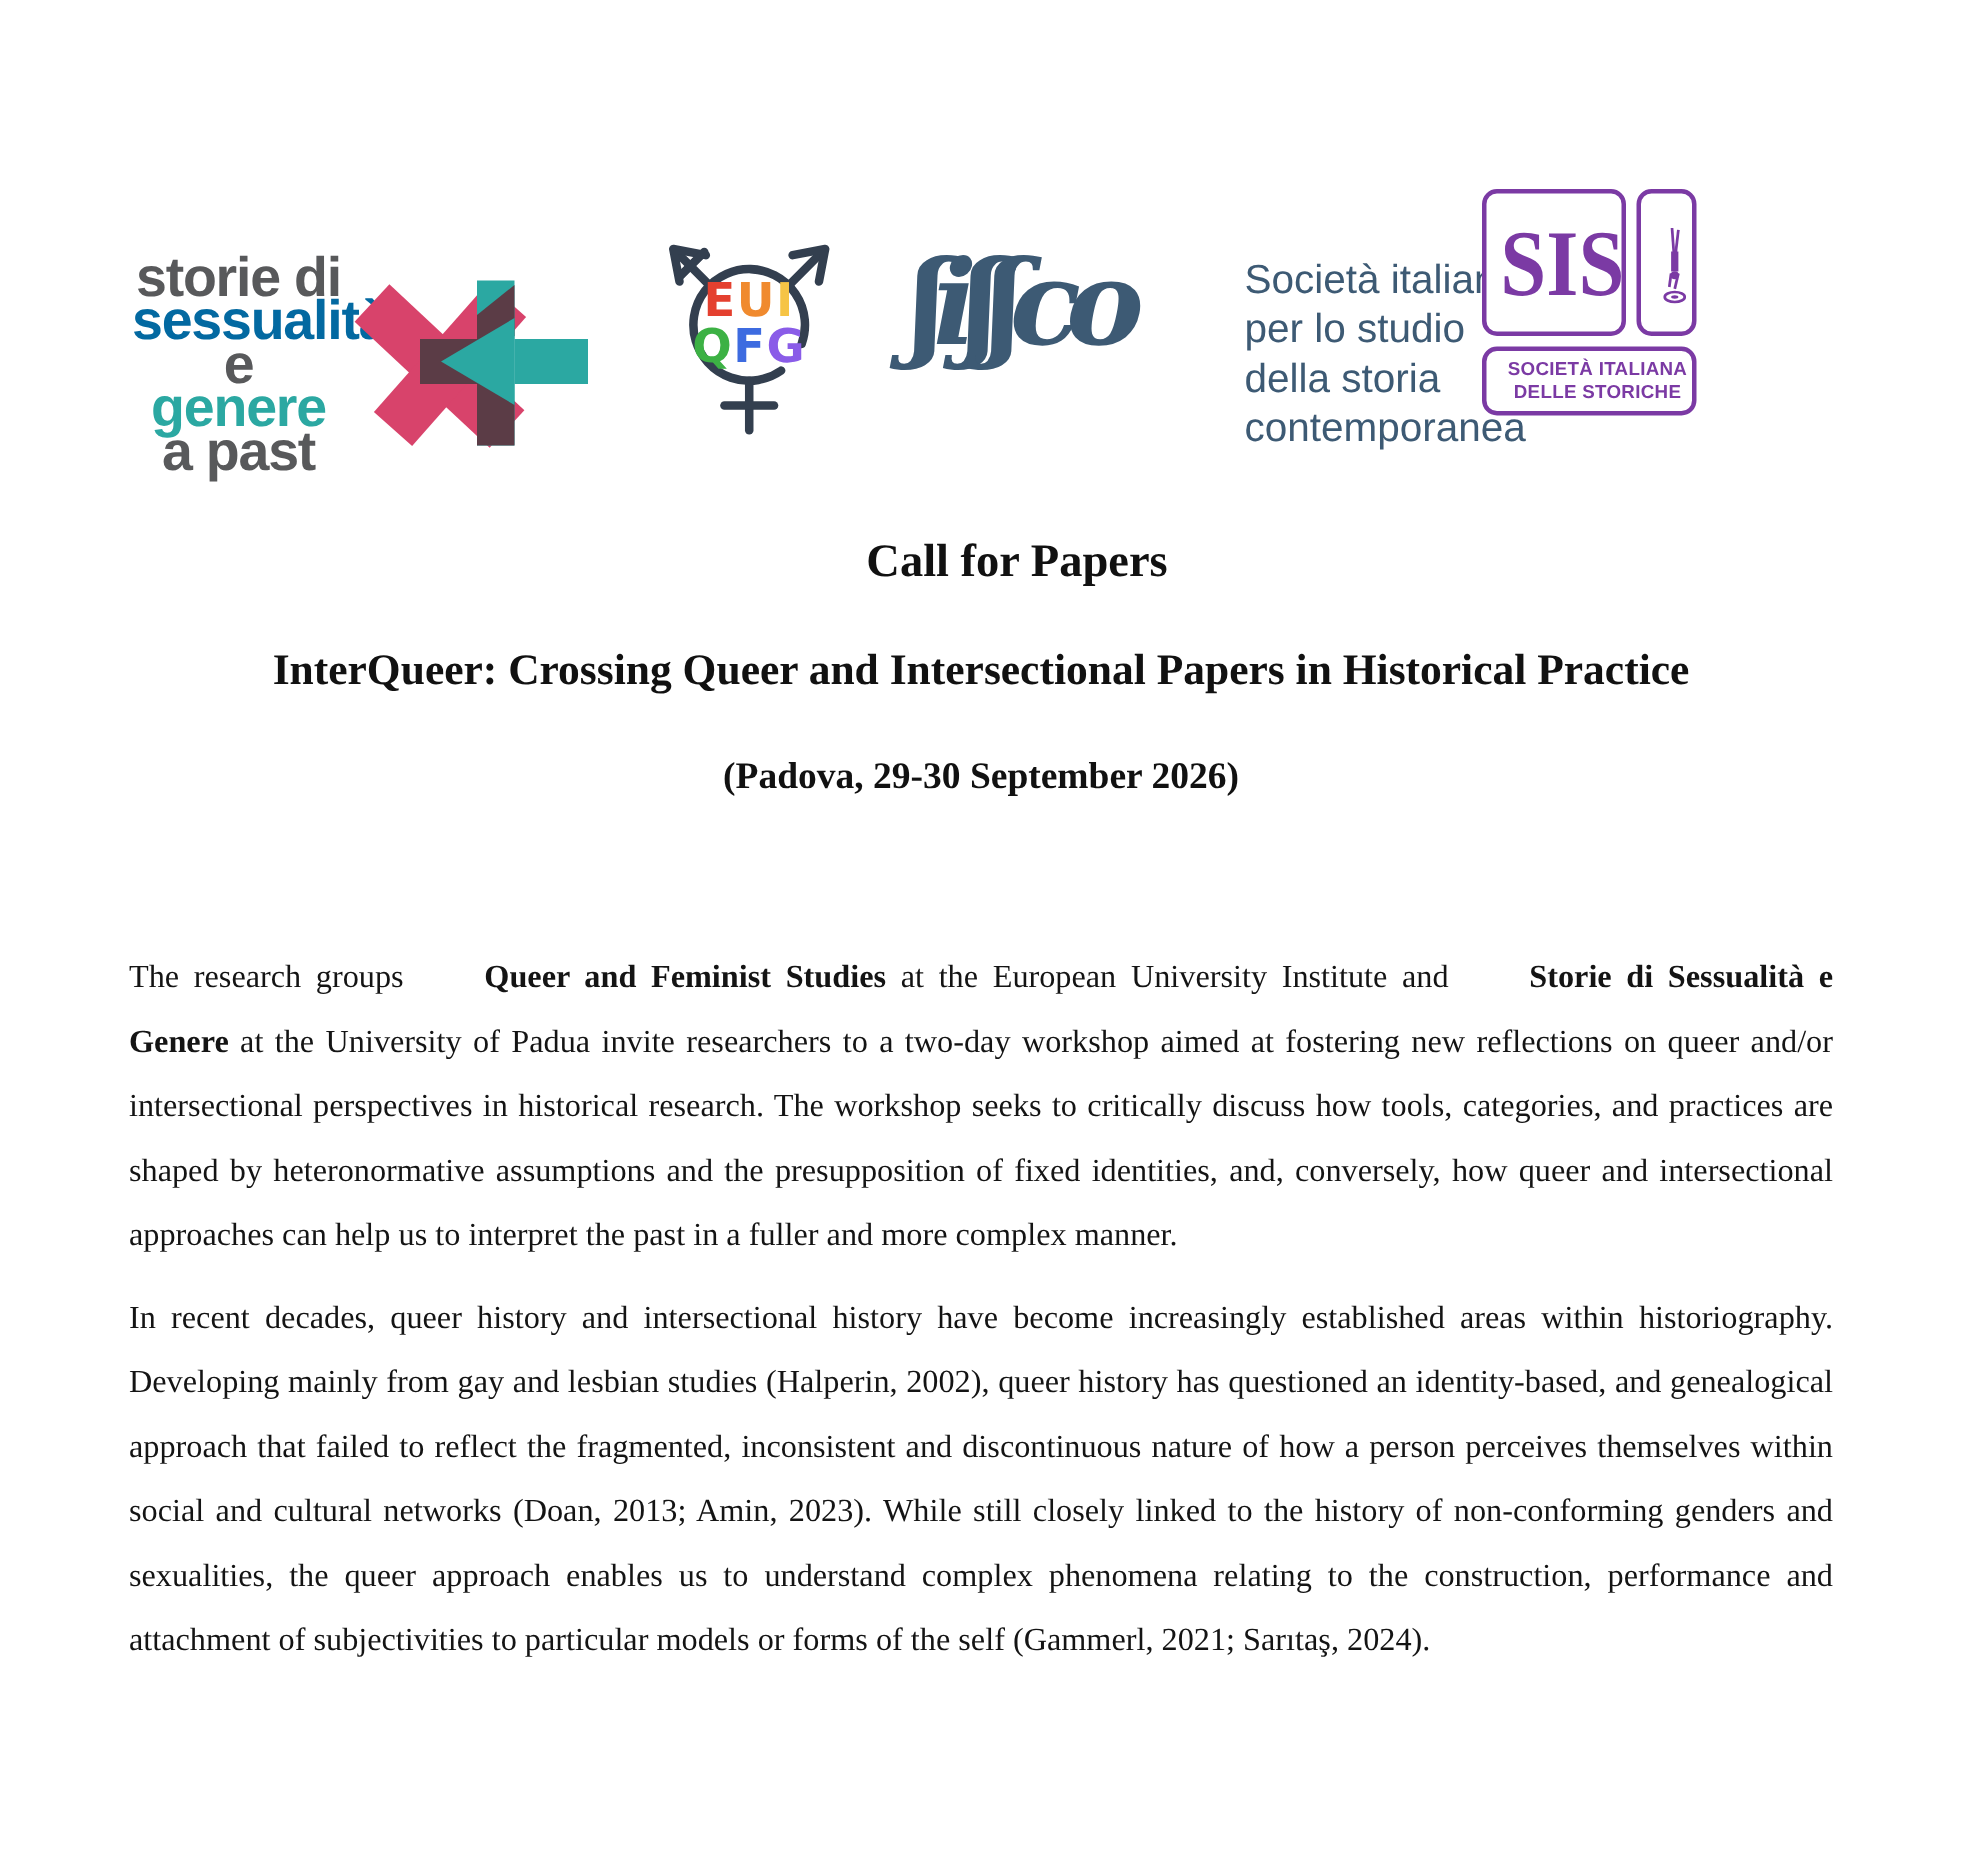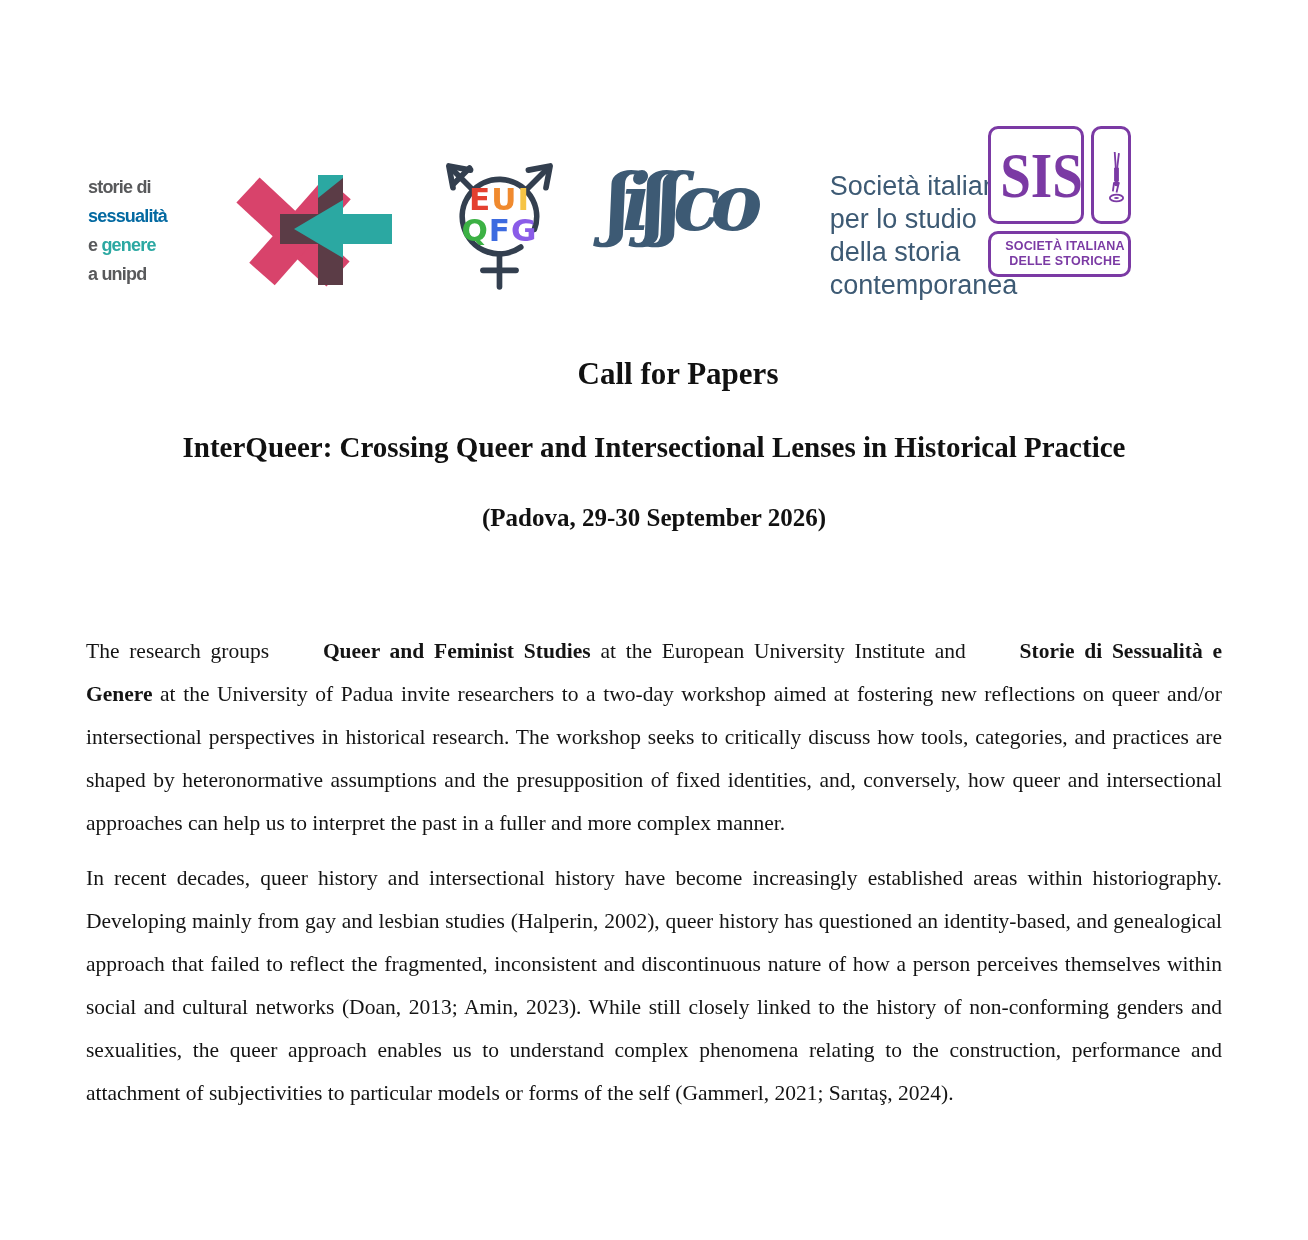--- a/index.html
+++ b/index.html
@@ -12,24 +12,24 @@
     overflow: hidden;
     font-family: "Liberation Serif", serif;
     color: #111111;
   }
 
   
   .logo1 { position: absolute; left: 88px; top: 170px; display: flex; align-items: center; }
   .logo1-text {
     font-family: "Liberation Sans", sans-serif;
     font-weight: bold;
-    font-size: 18px;
+    font-size: 37px;
     line-height: 29px;
     letter-spacing: -0.8px;
-    text-align: left;
+    text-align: center;
     color: #58595b;
     width: 142px;
   }
   .logo1-text .pink { color: #0369a1; }
   .logo1-text .teal { color: #2ba8a2; }
   .logo1-mark { margin-left: 2px; }
 
   .logo2 { position: absolute; left: 430px; top: 136px; }
 
   .logo3 { position: absolute; left: 606px; top: 148px; display: flex; gap: 47px; }
@@ -101,21 +101,21 @@
 </head>
 <body>
 
 <div class="page">
 
   <div class="logo1">
     <div class="logo1-text">
       <div>storie di</div>
       <div class="pink">sessualità</div>
       <div><span>e </span><span class="teal">genere</span></div>
-      <div>a unipd</div>
+      <div>a past</div>
     </div>
     <svg class="logo1-mark" width="160" height="122" viewBox="0 0 160 122">
       <line x1="16" y1="20" x2="106" y2="104" stroke-width="34" stroke="#d8436b"></line>
       <line x1="30" y1="104" x2="106" y2="18" stroke-width="34" stroke="#d8436b"></line>
       <rect x="48" y="44" width="38" height="30" fill="#5b3c46"></rect>
       <rect x="86" y="5" width="25" height="110" fill="#2ba8a2"></rect>
       <polygon points="86,28 111,8 111,42 86,60" fill="#5b3c46"></polygon>
       <polygon points="86,66 111,86 111,115 86,115" fill="#5b3c46"></polygon>
       <polygon points="62,59 111,30 111,88" fill="#2ba8a2"></polygon>
       <rect x="111" y="44" width="49" height="30" fill="#2ba8a2"></rect>
@@ -169,21 +169,21 @@
         </svg>
       </div>
     </div>
     <div class="box org-box">
       <div>SOCIETÀ ITALIANA</div>
       <div>DELLE STORICHE</div>
     </div>
   </div>
 
   <div class="h-call">Call for Papers</div>
-  <div class="h-title">InterQueer: Crossing Queer and Intersectional Lenses in Historical Practice</div>
+  <div class="h-title">InterQueer: Crossing Queer and Intersectional Papers in Historical Practice</div>
   <div class="h-date">(Padova, 29-30 September 2026)</div>
 
   <div class="bodytext">
     <p><span>The research groups </span><b>Queer and Feminist Studies</b><span> at the European University Institute and </span><b>Storie di Sessualità e Genere</b><span> at the University of Padua invite researchers to a two-day workshop aimed at fostering new reflections on queer and/or intersectional perspectives in historical research. The workshop seeks to critically discuss how tools, categories, and practices are shaped by heteronormative assumptions and the presupposition of fixed identities, and, conversely, how queer and intersectional approaches can help us to interpret the past in a fuller and more complex manner.</span></p>
     <p>In recent decades, queer history and intersectional history have become increasingly established areas within historiography. Developing mainly from gay and lesbian studies (Halperin, 2002), queer history has questioned an identity-based, and genealogical approach that failed to reflect the fragmented, inconsistent and discontinuous nature of how a person perceives themselves within social and cultural networks (Doan, 2013; Amin, 2023). While still closely linked to the history of non-conforming genders and sexualities, the queer approach enables us to understand complex phenomena relating to the construction, performance and attachment of subjectivities to particular models or forms of the self (Gammerl, 2021; Sarıtaş, 2024).</p>
   </div>
 
 </div>
 
 </body></html>

